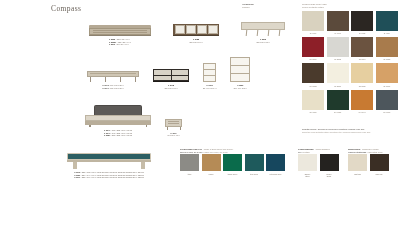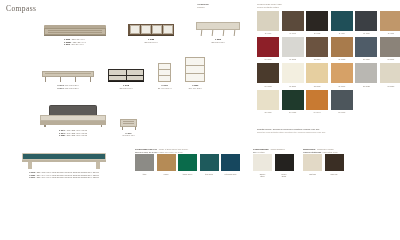--- a/index.html
+++ b/index.html
@@ -7,21 +7,21 @@
     width:400px;height:193px;
     background:#ffffff;
     font-family:"Liberation Sans",sans-serif;
     color:#4a4540;
     overflow:hidden;
     position:relative;
   }
   .page{position:absolute;inset:0;display:flex;}
 
   
-  .left{width:195px;position:relative;}
+  .left{width:195px;position:relative;margin-left:45px;}
   .brand{
     position:absolute;left:6px;top:4px;
     font-family:"Liberation Serif",serif;
     font-size:7.5px;letter-spacing:.4px;color:#6a625a;
   }
 
   .prod-row{position:absolute;display:flex;}
   .prod{display:flex;flex-direction:column;align-items:center;}
   .art{display:flex;align-items:flex-end;justify-content:center;}
   .caption{margin-top:2px;text-align:center;}

